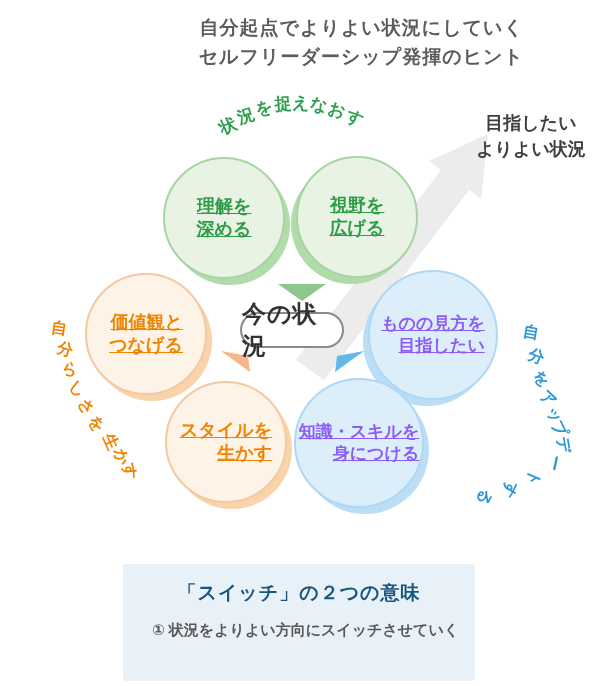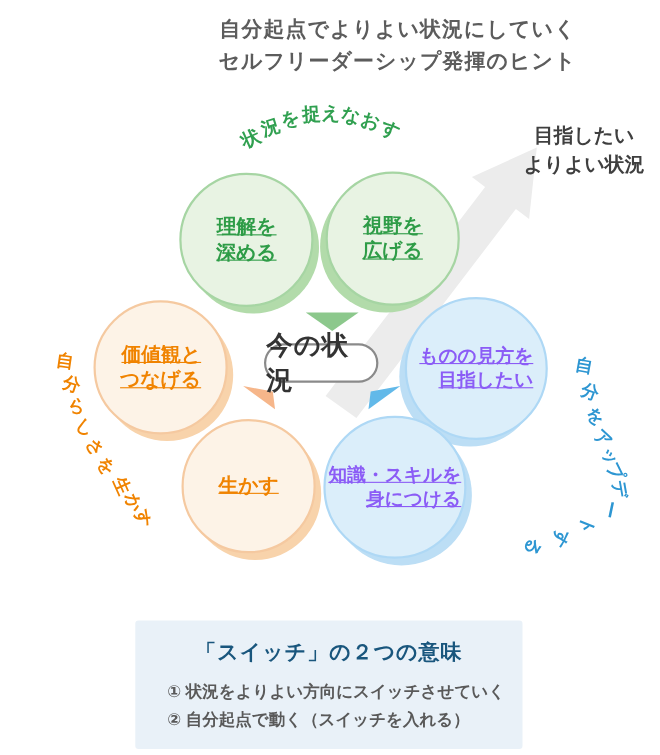--- a/index.html
+++ b/index.html
@@ -102,20 +102,21 @@
 
   <div class="circle c-blue sh-l" style="left:368px;top:270px;width:126px;height:126px;">
     <div>
       <div>ものの見方を</div>
       <div>目指したい</div>
     </div>
   </div>
 
   <div class="circle c-orange sh-r" style="left:165px;top:381px;width:118px;height:118px;">
     <div>
+      <div>スタイルを</div>
       <div>生かす</div>
     </div>
   </div>
 
   <div class="circle c-blue sh-r" style="left:294px;top:378px;width:126px;height:126px;">
     <div>
       <div>知識・スキルを</div>
       <div>身につける</div>
     </div>
   </div>
@@ -158,17 +159,16 @@
     <span class="arc-char" style="left:554px;top:463px;transform:translate(-50%,-50%) rotate(102deg);">ー</span>
     <span class="arc-char" style="left:533px;top:478px;transform:translate(-50%,-50%) rotate(112deg);">ト</span>
     <span class="arc-char" style="left:509px;top:489px;transform:translate(-50%,-50%) rotate(120deg);">す</span>
     <span class="arc-char" style="left:484px;top:497px;transform:translate(-50%,-50%) rotate(128deg);">る</span>
   </div>
 
   <div class="switch-box">
     <div class="switch-title">「スイッチ」の２つの意味</div>
     <div class="switch-items">
       <div class="switch-item">① 状況をよりよい方向にスイッチさせていく</div>
-      <div class="switch-item">② 自分起点で動く（スイッチを入れる）</div>
     </div>
   </div>
 
 </div>
 
 </body></html>

